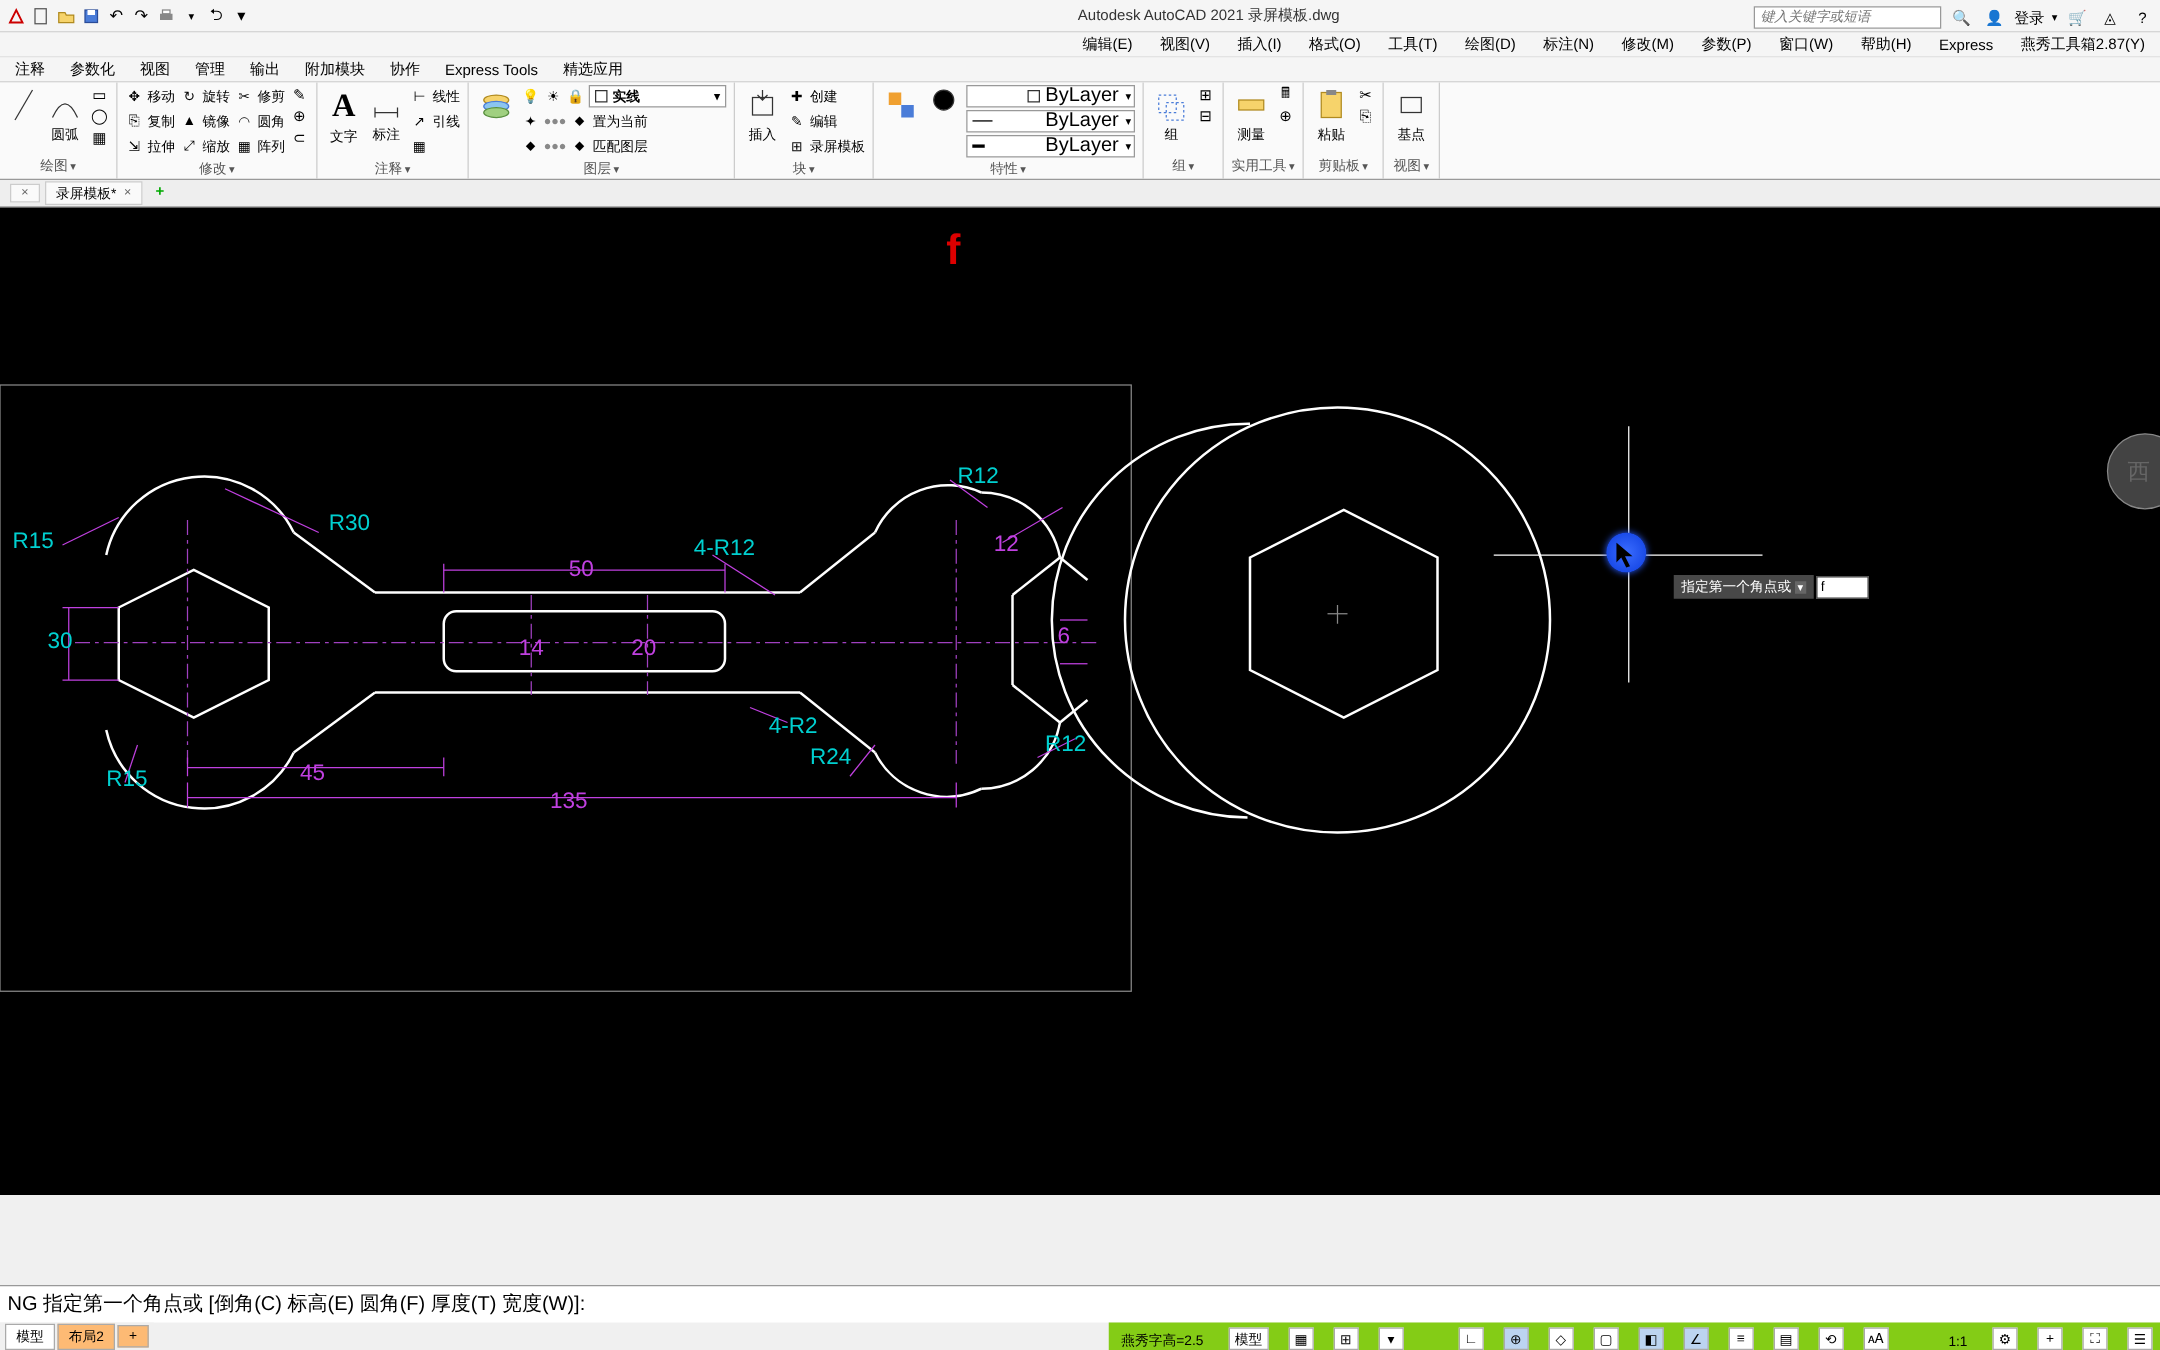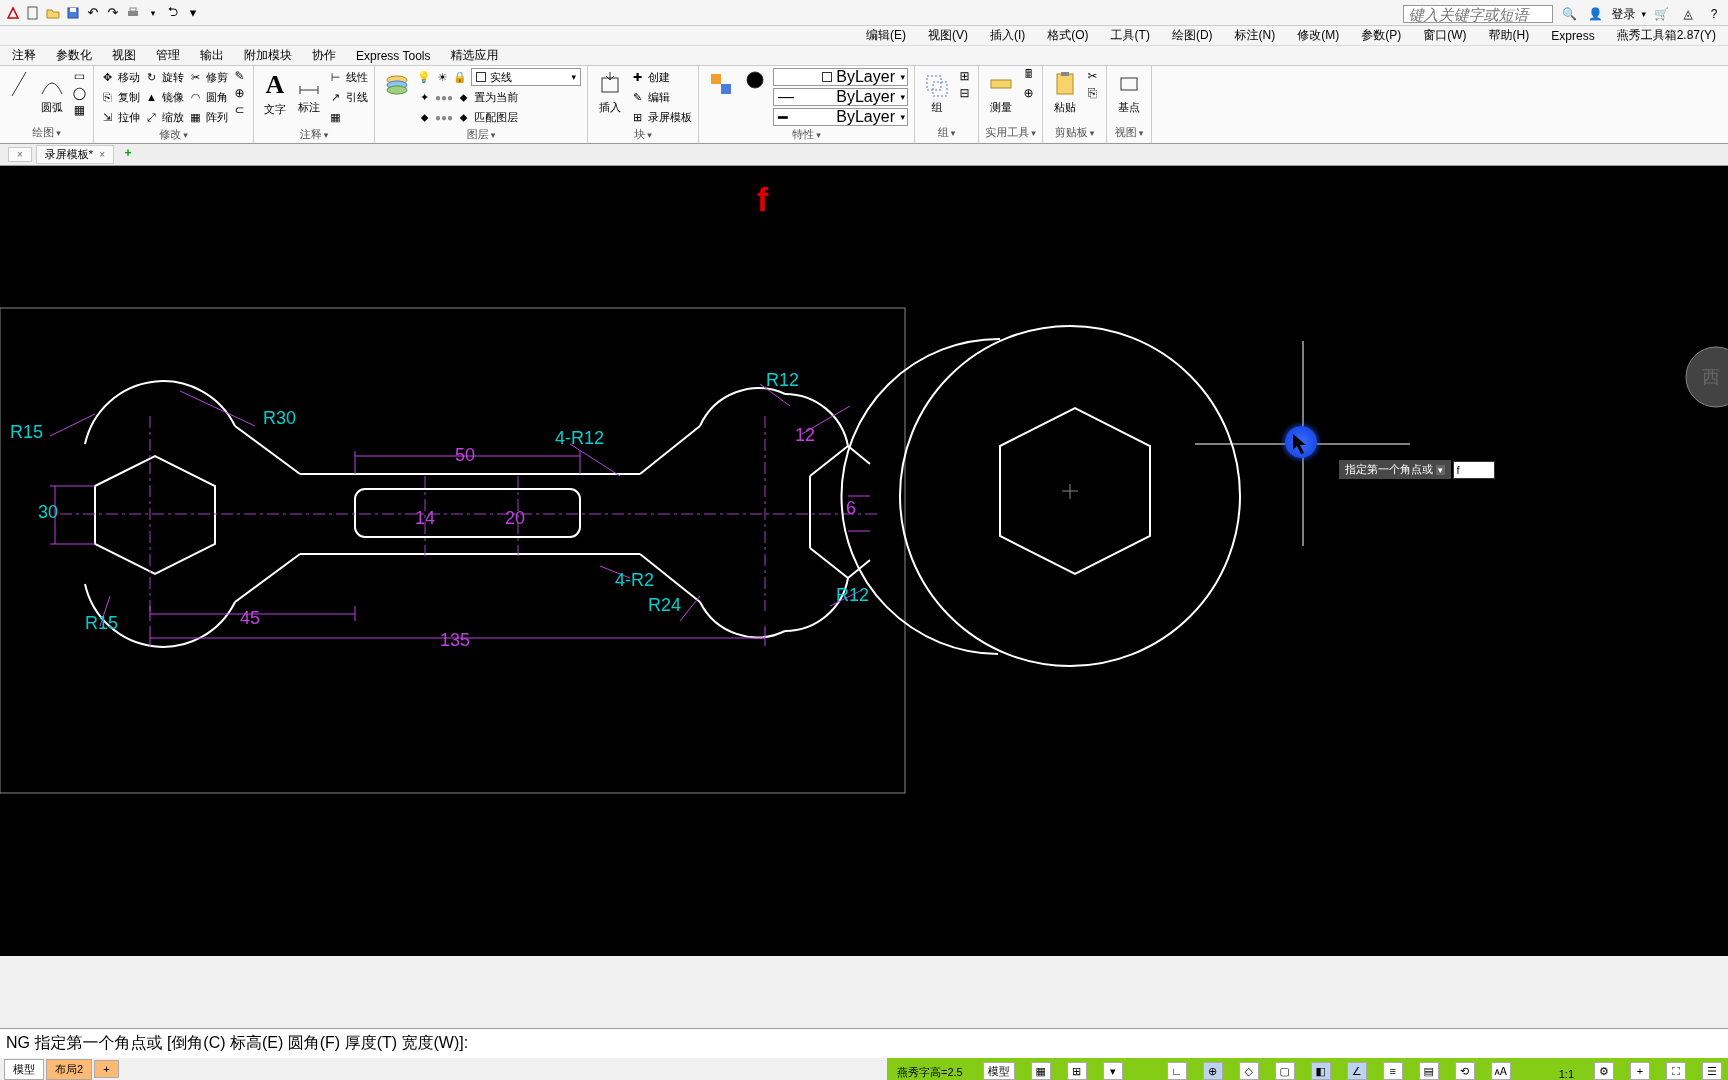--- a/index.html
+++ b/index.html
@@ -5,42 +5,42 @@
 * { margin:0; padding:0; box-sizing:border-box; font-family:"Microsoft YaHei",Arial,sans-serif; }
 body { width:1728px; height:1080px; background:#f0f0f0; overflow:hidden; position:relative; font-size:12px; }
 
 
 .titlebar { height:26px; background:#f5f5f5; display:flex; align-items:center; border-bottom:1px solid #ccc; }
 .qat { display:flex; align-items:center; gap:2px; padding:0 4px; }
 .qat-btn { width:18px; height:18px; display:flex; align-items:center; justify-content:center; font-size:13px; }
 .qat-btn svg { width:14px; height:14px; }
 .title-center { flex:1; text-align:center; font-size:12px; color:#333; }
 .title-right { position:absolute; right:4px; top:4px; display:flex; align-items:center; gap:6px; }
-.search-box { width:150px; height:18px; border:1px solid #999; background:#fff; font-size:15px; font-style:italic; color:#888; padding:0 4px; }
+.search-box { width:150px; height:18px; border:1px solid #999; background:#fff; font-size:11px; font-style:italic; color:#888; padding:0 4px; }
 .title-right-btn { width:20px; height:20px; display:flex; align-items:center; justify-content:center; }
 
 
 .menubar { height:20px; background:#f5f5f5; display:flex; align-items:center; padding:0 6px; gap:10px; font-size:12px; border-bottom:1px solid #ddd;justify-content:flex-end; }
 .menu-item { padding:2px 6px; }
 
 
 .tabstrip { height:20px; background:#f5f5f5; display:flex; align-items:center; padding:0 4px; gap:4px; border-bottom:1px solid #ccc; }
 .tab { padding:2px 8px; font-size:12px; }
 
 
 .ribbon { height:78px; background:#fafafa; display:flex; border-bottom:1px solid #999; }
 .panel { border-right:1px solid #ccc; padding:2px 6px; display:flex; flex-direction:column; justify-content:space-between; }
 .panel-body { display:flex; gap:4px; align-items:flex-start; }
 .panel-title { text-align:center; font-size:11px; color:#555; padding:1px 0; }
 .panel-title .drop { font-size:9px; margin-left:2px; }
 .big-btn { display:flex; flex-direction:column; align-items:center; gap:2px; padding:2px 4px; font-size:11px; }
 .icon-col { display:flex; flex-direction:column; gap:2px; }
 .icon-row { display:flex; align-items:center; gap:3px; font-size:11px; height:18px; }
 .mini-ico { width:15px; height:15px; display:inline-flex; align-items:center; justify-content:center; }
-.layer-sel { width:110px; height:18px; border:1px solid #999; background:#fff; display:flex; align-items:center; padding:0 4px; gap:4px; }
+.layer-sel { width:110px; height:18px; border:1px solid #999; background:#fff; display:flex; align-items:center; padding:0 4px; gap:4px;font-weight:bold; }
 .layer-sel .sq { width:10px; height:10px; border:1px solid #333; }
 .byline { width:135px; height:18px; border:1px solid #999; background:#fff; display:flex; align-items:center; justify-content:flex-end; padding:0 12px 0 4px; font-size:16px; position:relative; }
 .byline::after { content:"▾"; position:absolute; right:2px; font-size:9px; }
 
 
 .filetabs { height:22px; background:#eee; display:flex; align-items:center; padding:0 8px; gap:4px; border-bottom:1px solid #999; }
 .filetab { background:#fafafa; border:1px solid #ccc; padding:1px 8px; font-size:11px; display:flex; align-items:center; gap:6px; }
 .filetab .close { font-size:10px; color:#666; }
 .addtab { width:20px; height:18px; text-align:center; color:#0a0; font-weight:bold; }
 
@@ -104,20 +104,21 @@
     <span class="qat-btn">
         <svg viewBox="0 0 14 14">
           <rect x="2" y="5" width="10" height="5" fill="#888"></rect>
           <rect x="4" y="2" width="6" height="3" fill="#fff" stroke="#888"></rect>
         </svg>
       </span>
     <span class="qat-btn" style="font-size:9px">▾</span>
     <span class="qat-btn">⮌</span>
     <span class="qat-btn">▾</span>
   </div>
+  <div class="title-center">Autodesk AutoCAD 2021   录屏模板.dwg</div>
   <div class="title-right">
     <input class="search-box" placeholder="键入关键字或短语" style="">
     <span class="title-right-btn">🔍</span>
     <span class="title-right-btn">👤</span>
     <span>登录</span>
     <span style="font-size:9px">▾</span>
     <span class="title-right-btn">🛒</span>
     <span class="title-right-btn">◬</span>
     <span class="title-right-btn">?</span>
   </div>

